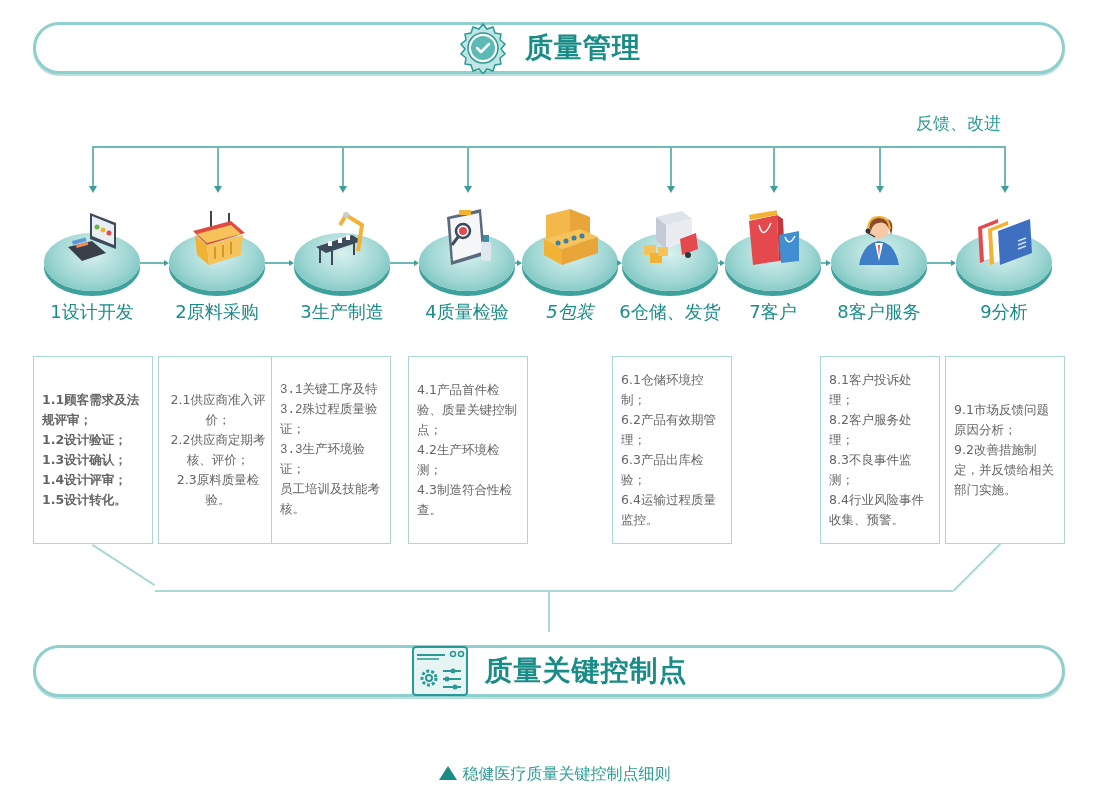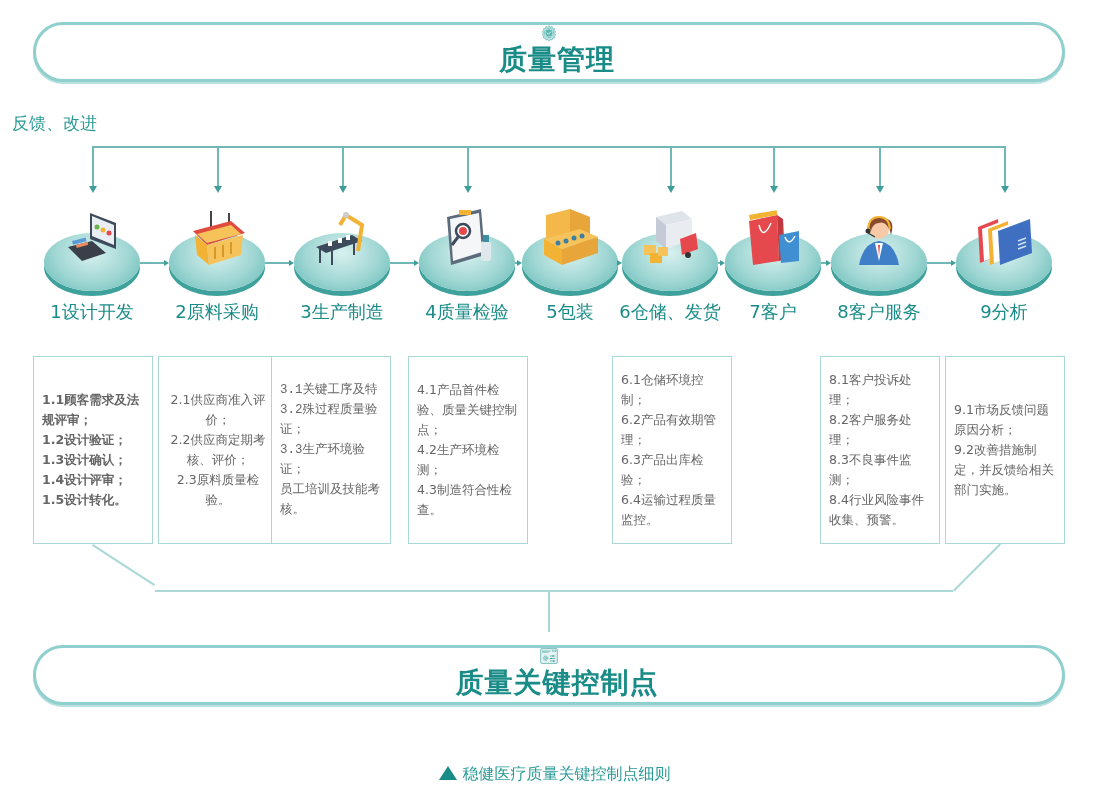--- a/index.html
+++ b/index.html
@@ -1,25 +1,25 @@
 <!DOCTYPE html>
 <html><head>
 <meta charset="utf-8">
 <style>
   html, body { margin:0; padding:0; background:#ffffff; }
   body { width:1109px; height:793px; position:relative; overflow:hidden;
          font-family:"DejaVu Sans","Liberation Sans",sans-serif; color:#555; }
-  .banner { position:absolute; left:33px; width:1032px; height:60px; box-sizing:border-box;
+  .banner { position:absolute; left:33px; width:1032px; height:52px; box-sizing:border-box;
             border:3px solid #8fcfcd; border-radius:30px; background:#fff;
-            box-shadow: 0 2px 0 #b8e0df; display:flex; align-items:center; justify-content:center;flex-direction:column; }
+            box-shadow: 0 2px 0 #b8e0df; display:flex; align-items:center; justify-content:center; }
   .banner .title { font-size:28px; font-weight:bold; color:#1a8c87; letter-spacing:1px; margin-left:16px; }
   .top-banner { top:22px; }
   .bottom-banner { top:645px; }
-  .feedback { position:absolute; top:112px; left:0; width:1001px; text-align:left;
-              font-size:17px; color:#2a9a95;margin-left:12px; }
+  .feedback { position:absolute; top:112px; left:0; width:1001px; text-align:right;
+              font-size:17px; color:#2a9a95; }
   .hline { position:absolute; background:#6fb8b5; }
   .arrow-down { position:absolute; width:0; height:0; border-left:4px solid transparent;
                 border-right:4px solid transparent; border-top:7px solid #3f9e9a; }
   .arrow-right { position:absolute; width:0; height:0; border-top:3px solid transparent;
                  border-bottom:3px solid transparent; border-left:5px solid #3f9e9a; }
   .step { position:absolute; top:205px; width:120px; }
   .platform { position:absolute; left:4px; top:28px; width:96px; height:58px; border-radius:50%;
               background: radial-gradient(ellipse at 50% 35%, #d8f1ef 0%, #9fd6d3 55%, #5fb8b3 100%);
               box-shadow: 0 5px 0 #3fa19b; }
   .illus { position:absolute; left:22px; top:2px; width:60px; height:62px; }
@@ -148,21 +148,21 @@
           <polygon points="4,32 22,42 22,58 4,48" fill="#f2b233"></polygon>
           <polygon points="22,42 58,30 58,46 22,58" fill="#e8a53a"></polygon>
           <g fill="#3c7fa0">
             <circle cx="18" cy="36" r="2.5"></circle>
             <circle cx="26" cy="34" r="2.5"></circle>
             <circle cx="34" cy="31" r="2.5"></circle>
             <circle cx="42" cy="29" r="2.5"></circle>
           </g>
         </svg></div>
     </div>
-    <div class="step-label" style="left: 570px;">5包装</div>
+    <div class="step-label" style="left: 570px; font-style: italic;">5包装</div>
     <div class="hline" style="left: 618px; top: 262px; width: 0px; height: 1.5px;"></div>
     <div class="arrow-right" style="left: 617px; top: 260px;"></div>
     <div class="step" style="left: 618px;">
       <div class="platform"></div>
     <div class="illus"><svg viewBox="0 0 60 62" width="60" height="62">
           <polygon points="16,10 42,4 52,12 26,18" fill="#dfe3ea"></polygon>
           <polygon points="16,10 26,18 26,42 16,34" fill="#c5cbd6"></polygon>
           <polygon points="26,18 52,12 52,32 26,42" fill="#e9ecf1"></polygon>
           <polygon points="40,32 56,26 58,42 42,48" fill="#e5484d"></polygon>
           <circle cx="48" cy="48" r="3" fill="#333"></circle>

